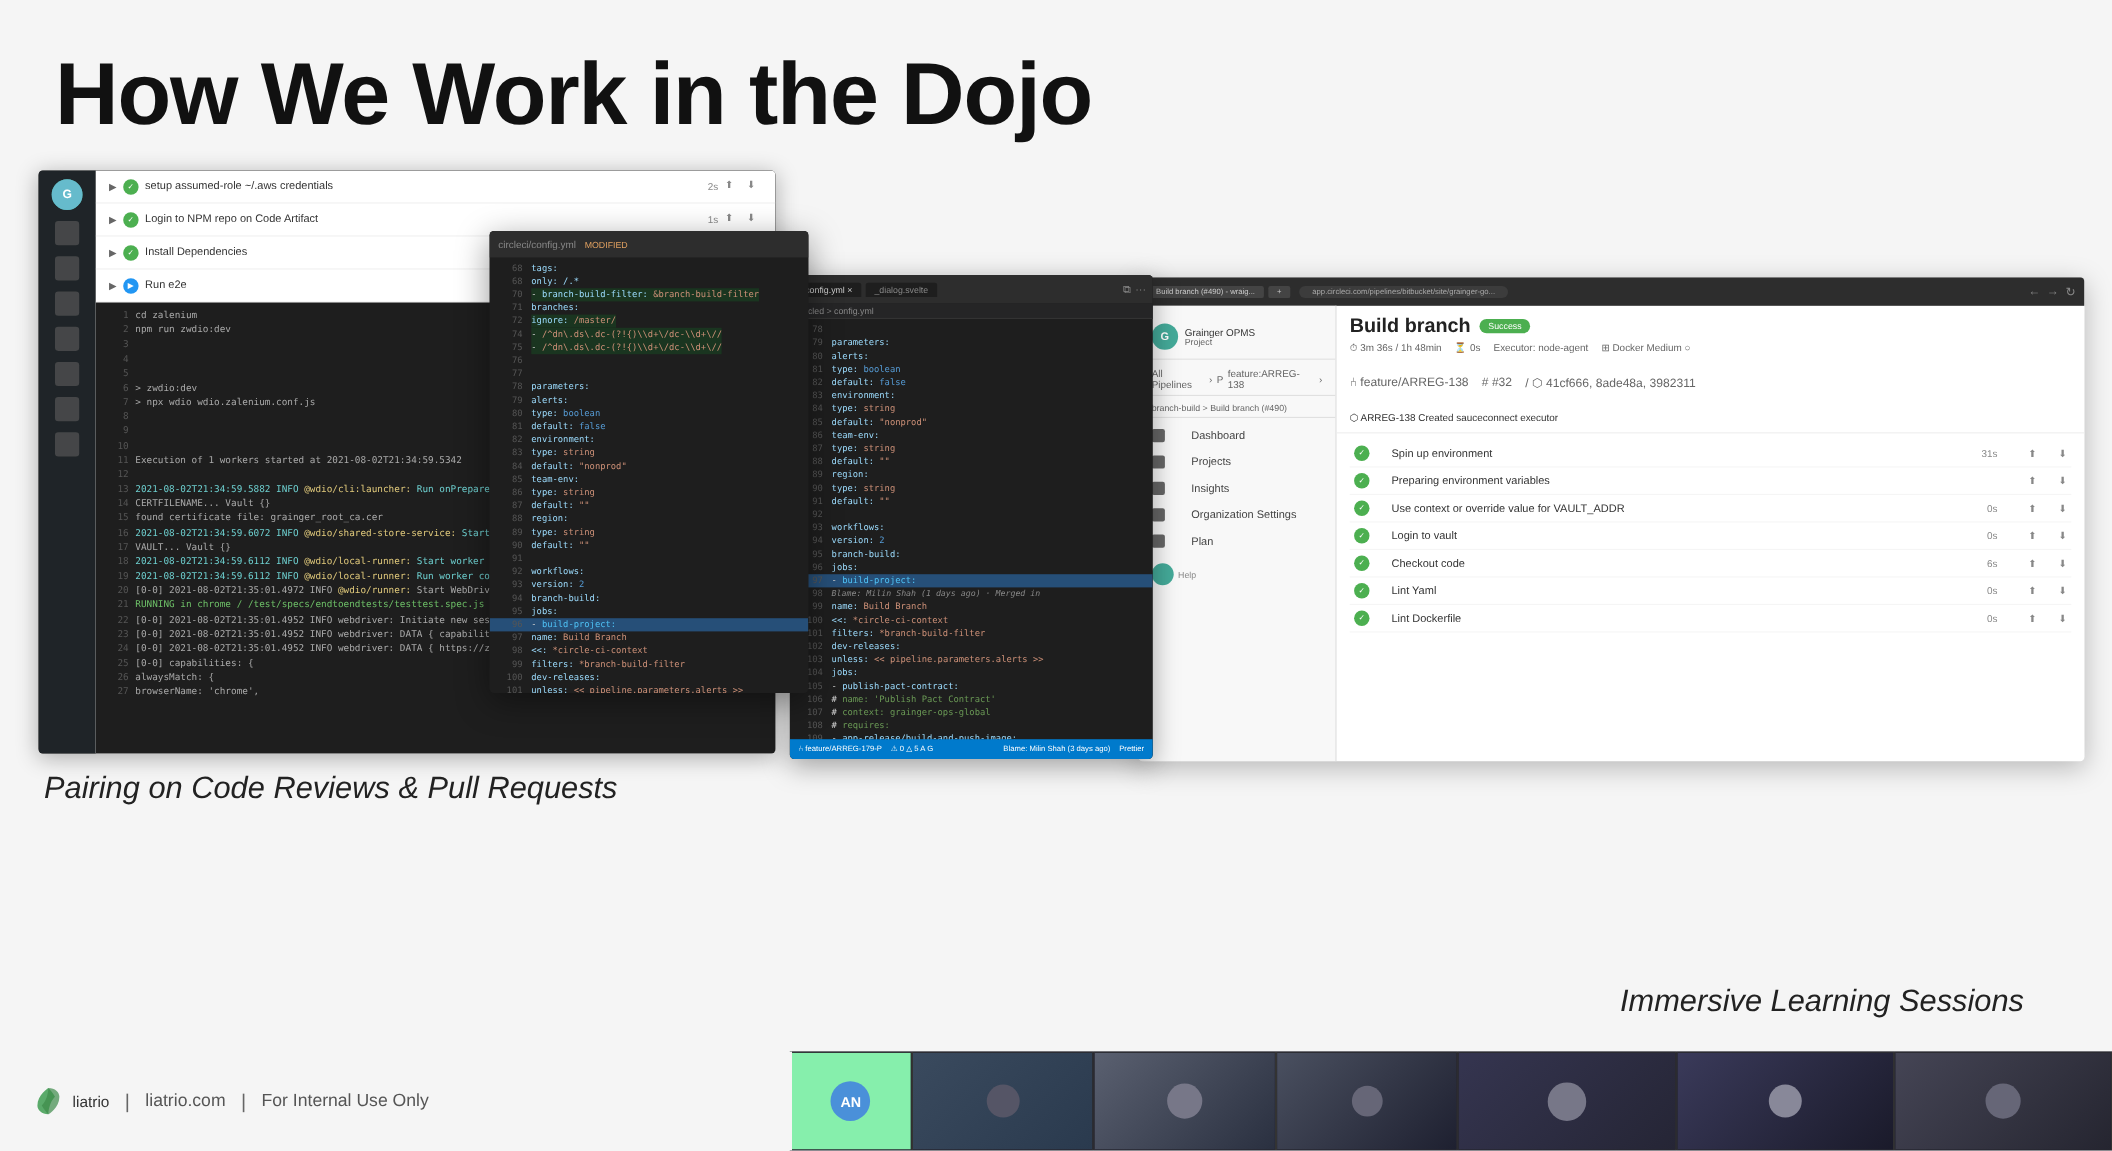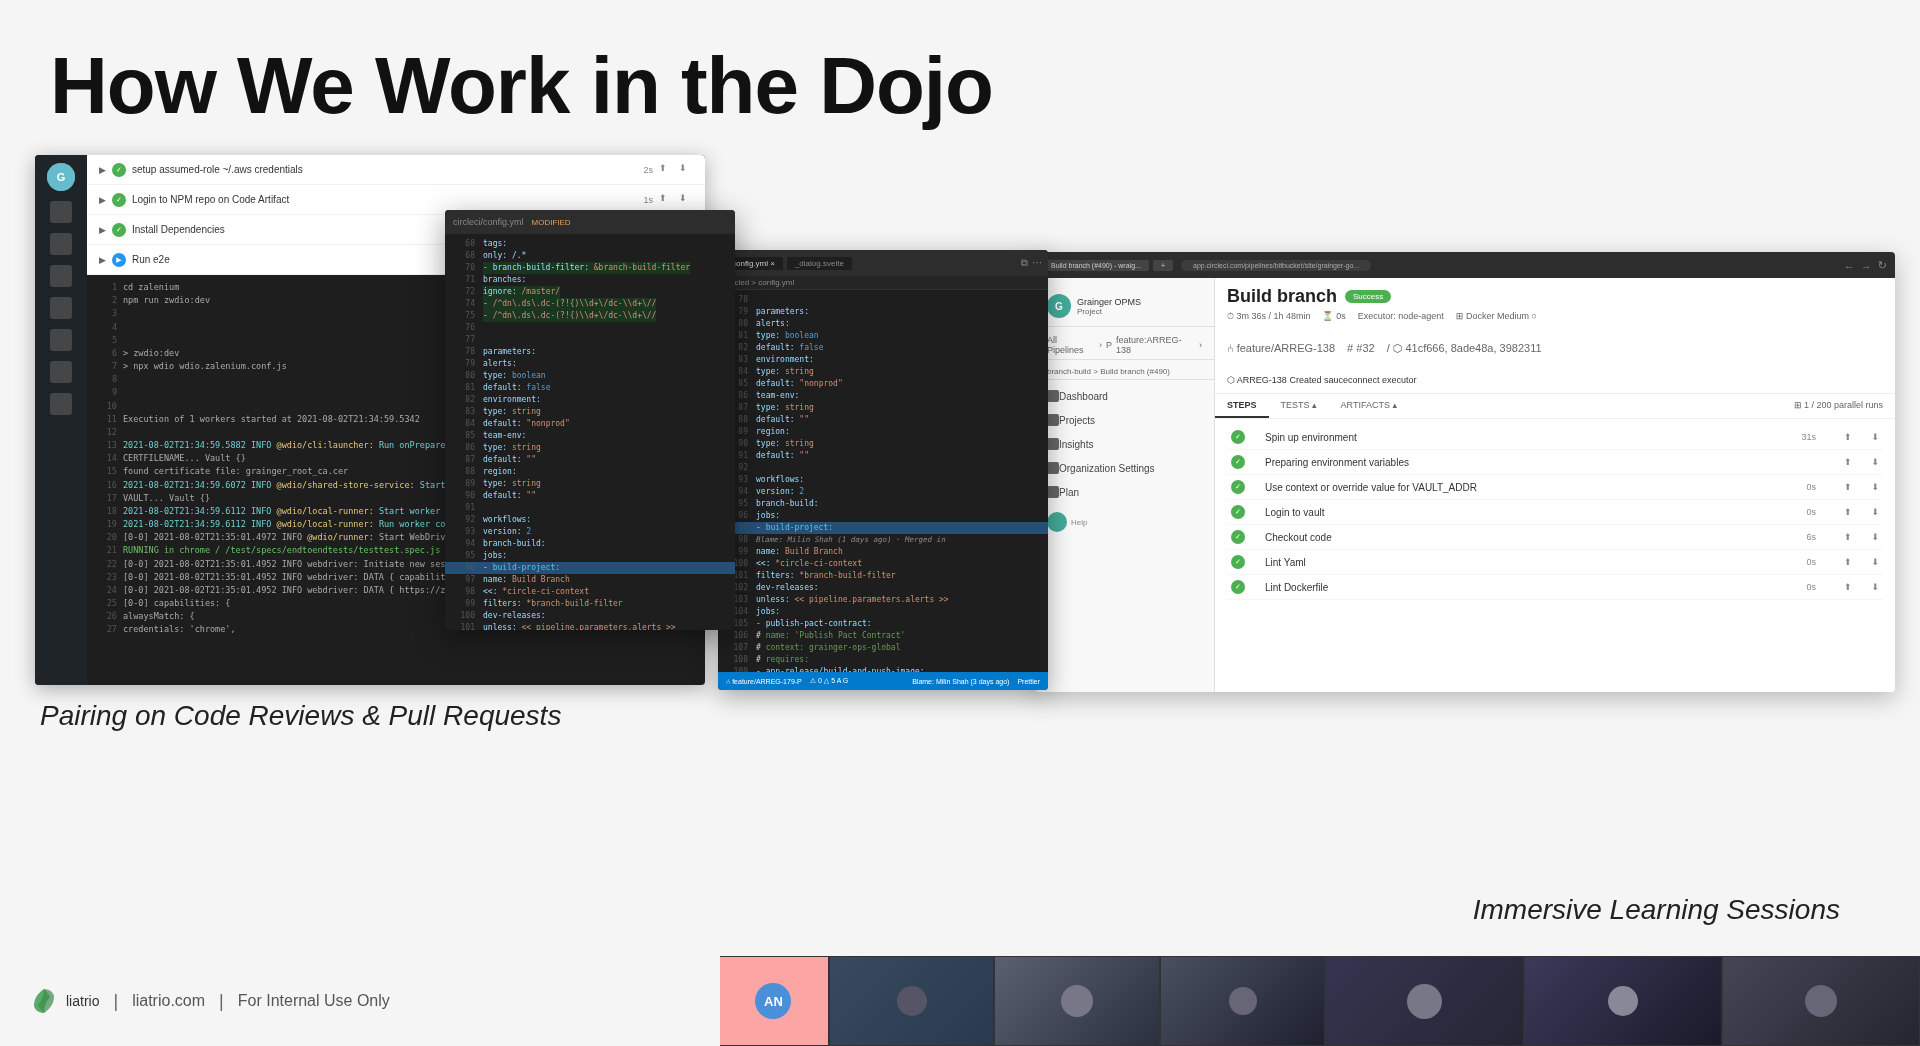--- a/index.html
+++ b/index.html
@@ -250,21 +250,21 @@
     .circleci-sidebar {
       width: 180px;
       background: #f8f8f8;
       border-right: 1px solid #e0e0e0;
       padding: 8px 0;
     }
 
     .cc-nav-item {
       display: flex;
       align-items: center;
-      gap: 0;
+      gap: 24px;
       padding: 6px 12px;
       font-size: 10px;
       color: #444;
       cursor: pointer;
     }
 
     .cc-nav-icon {
       width: 12px;
       height: 12px;
       background: #888;
@@ -607,21 +607,21 @@
         <div class="log-line">
             <span class="log-num">25</span>
             <span class="log-text">[0-0] capabilities: {</span>
           </div>
         <div class="log-line">
             <span class="log-num">26</span>
             <span class="log-text">  alwaysMatch: {</span>
           </div>
         <div class="log-line">
             <span class="log-num">27</span>
-            <span class="log-text">    credentials: 'chrome',</span>
+            <span class="log-text">    browserName: 'chrome',</span>
           </div>
       </div>
     </div>
   </div>
 </div>
 
 <div class="label-text" style="top: 700px; left: 40px; font-size:28px; font-style:italic; font-weight:500;">Pairing on Code Reviews &amp; Pull Requests</div>
 
 <div class="middle-screenshot">
   <div class="vscode-tab-bar">
@@ -1002,26 +1002,20 @@
           <span>⑃ feature/ARREG-138</span>
           <span># #32</span>
           <span>/ ⬡ 41cf666, 8ade48a, 3982311</span>
         </div>
 
         <div style="font-size:9px;color:#333;margin-top:20px;">
           ⬡ ARREG-138 Created sauceconnect executor
         </div>
       </div>
 
-      <div style="display:flex;gap:0;border-bottom:1px solid #eee;">
-        <div style="padding:6px 12px;font-size:9px;font-weight:bold;color:#333;border-bottom:2px solid #333;cursor:pointer;">STEPS</div>
-        <div style="padding:6px 12px;font-size:9px;color:#666;cursor:pointer;">TESTS ▴</div>
-        <div style="padding:6px 12px;font-size:9px;color:#666;cursor:pointer;">ARTIFACTS ▴</div>
-        <div style="margin-left:auto;padding:6px 12px;font-size:9px;color:#666;">⊞ 1 / 200 parallel runs</div>
-      </div>
 
       <div class="cc-steps-list">
         <div class="cc-step-item">
           <span class="cc-step-check">✓</span>
           <span class="cc-step-label">Spin up environment</span>
           <span class="cc-step-time">31s</span>
           <span style="font-size:9px;color:#888;margin-left:8px;">⬆</span>
           <span style="font-size:9px;color:#888;">⬇</span>
         </div>
         <div class="cc-step-item">
@@ -1068,21 +1062,21 @@
         </div>
 
       </div>
     </div>
   </div>
 </div>
 
 <div class="video-bar">
 
   <div class="video-thumb">
-    <div class="video-thumb-inner" style="background:#fca5a5;">
+    <div class="video-thumb-inner" style="background:#86efac;">
       <div class="video-avatar" style="background:#4a90d9;">AN</div>
     </div>
   </div>
 
   <div class="video-thumb" style="flex:1.5;">
     <div class="video-thumb-inner" style="background:#2a3a4e;">
       <div style="width:100%;height:100%;background:linear-gradient(135deg,#3a4a5e,#2a3a4e);display:flex;align-items:center;justify-content:center;color:#556;">
         <div style="width:30px;height:30px;border-radius:50%;background:#556;"></div>
       </div>
     </div>

